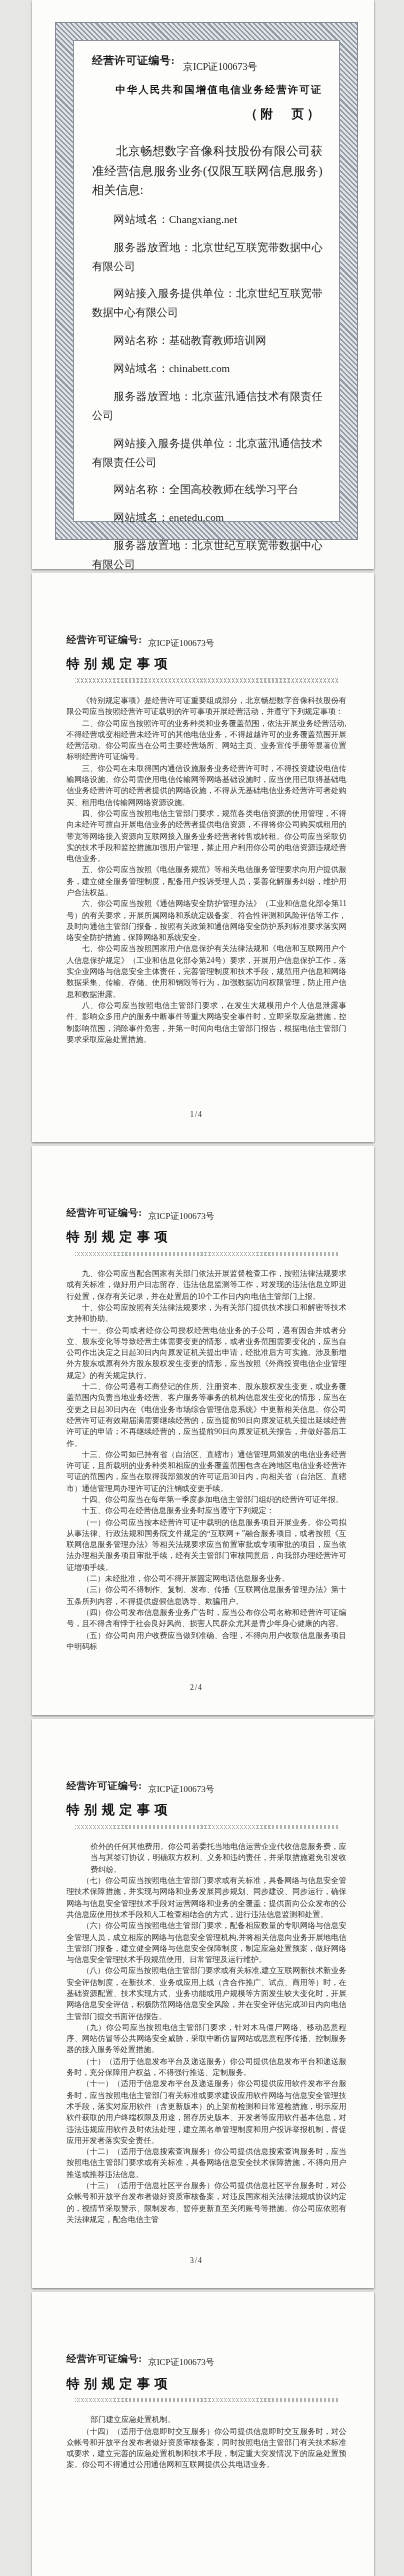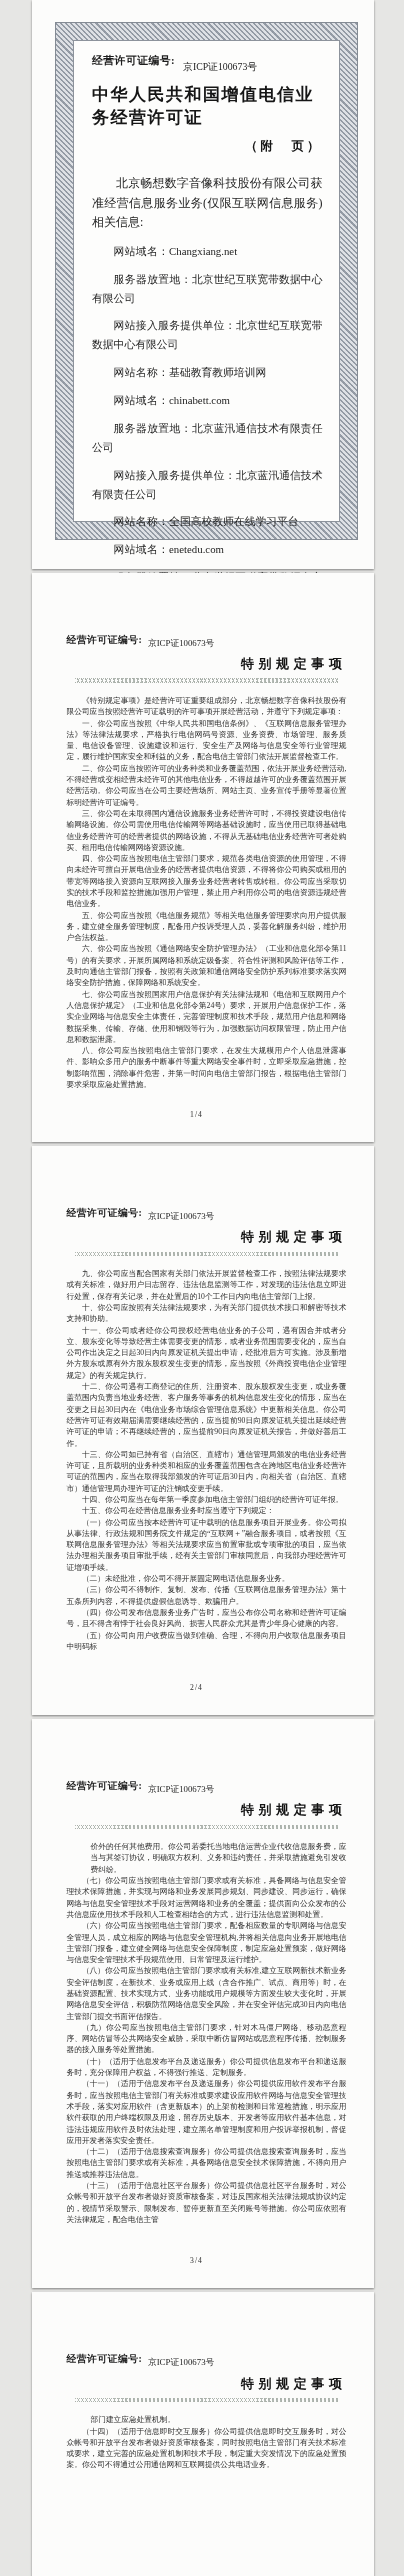--- a/index.html
+++ b/index.html
@@ -40,22 +40,22 @@
   .cert-no-row .lic-lab{font-weight:bold;letter-spacing:0.5px;}
   .cert-no-row .lic-val{
     display:inline-block;
     transform:translateY(6.2px);
     margin-left:5.2px;
     font-size:9.8px;
     font-weight:normal;
   }
   .cert-title{
     margin-top:15.5px;
-    text-align:left;
-    font-size:17px;
+    text-align:right;
+    font-size:10px;
     font-weight:bold;
     letter-spacing:1.5px;
     color:#161616;
   }
   .cert-subtitle{
     margin-top:8.2px;
     text-align:right;
     font-size:12.4px;
     font-weight:bold;
     letter-spacing:3.1px;
@@ -84,21 +84,21 @@
   .hdr{font-size:9.8px;color:#1e1e1e;}
   .hdr .lic-lab{font-weight:bold;letter-spacing:0.5px;}
   .hdr .lic-val{
     display:inline-block;
     transform:translateY(3.1px);
     margin-left:3.1px;
     font-size:8.8px;
   }
   .ptitle{
     margin-top:8.2px;
-    text-align:right;
+    text-align:left;
     font-size:13px;
     font-weight:bold;
     letter-spacing:4.6px;
     color:#141414;
   }
   .rule{
     width:94%;
     height:4.1px;
     margin:5.2px auto 12.4px auto;
     background:
@@ -156,21 +156,20 @@
 
 <div class="page pp" id="p2">
   <div class="hdr">
     <span class="lic-lab">经营许可证编号:</span>
     <span class="lic-val">京ICP证100673号</span>
   </div>
   <div class="ptitle">特别规定事项</div>
   <div class="rule"></div>
   <div class="body">
     <p>《特别规定事项》是经营许可证重要组成部分，北京畅想数字音像科技股份有限公司应当按照经营许可证载明的许可事项开展经营活动，并遵守下列规定事项：</p>
-    <p>一、你公司应当按照《中华人民共和国电信条例》、《互联网信息服务管理办法》等法律法规要求，严格执行电信网码号资源、业务资费、市场管理、服务质量、电信设备管理、设施建设和运行、安全生产及网络与信息安全等行业管理规定，履行维护国家安全和利益的义务，配合电信主管部门依法开展监督检查工作。</p>
     <p>二、你公司应当按照许可的业务种类和业务覆盖范围，依法开展业务经营活动,不得经营或变相经营未经许可的其他电信业务，不得超越许可的业务覆盖范围开展经营活动。你公司应当在公司主要经营场所、网站主页、业务宣传手册等显著位置标明经营许可证编号。</p>
     <p>三、你公司在未取得国内通信设施服务业务经营许可时，不得投资建设电信传输网络设施。你公司需使用电信传输网等网络基础设施时，应当使用已取得基础电信业务经营许可的经营者提供的网络设施，不得从无基础电信业务经营许可者处购买、租用电信传输网网络资源设施。</p>
     <p>四、你公司应当按照电信主管部门要求，规范各类电信资源的使用管理，不得向未经许可擅自开展电信业务的经营者提供电信资源，不得将你公司购买或租用的带宽等网络接入资源向互联网接入服务业务经营者转售或转租。你公司应当采取切实的技术手段和监控措施加强用户管理，禁止用户利用你公司的电信资源违规经营电信业务。</p>
     <p>五、你公司应当按照《电信服务规范》等相关电信服务管理要求向用户提供服务，建立健全服务管理制度，配备用户投诉受理人员，妥善化解服务纠纷，维护用户合法权益。</p>
     <p>六、你公司应当按照《通信网络安全防护管理办法》（工业和信息化部令第11号）的有关要求，开展所属网络和系统定级备案、符合性评测和风险评估等工作，及时向通信主管部门报备，按照有关政策和通信网络安全防护系列标准要求落实网络安全防护措施，保障网络和系统安全。</p>
     <p>七、你公司应当按照国家用户信息保护有关法律法规和《电信和互联网用户个人信息保护规定》（工业和信息化部令第24号）要求，开展用户信息保护工作，落实企业网络与信息安全主体责任，完善管理制度和技术手段，规范用户信息和网络数据采集、传输、存储、使用和销毁等行为，加强数据访问权限管理，防止用户信息和数据泄露。</p>
     <p>八、你公司应当按照电信主管部门要求，在发生大规模用户个人信息泄露事件、影响众多用户的服务中断事件等重大网络安全事件时，立即采取应急措施，控制影响范围，消除事件危害，并第一时间向电信主管部门报告，根据电信主管部门要求采取应急处置措施。</p>
   </div>
   <div class="pgno">1/4</div>
 </div>

